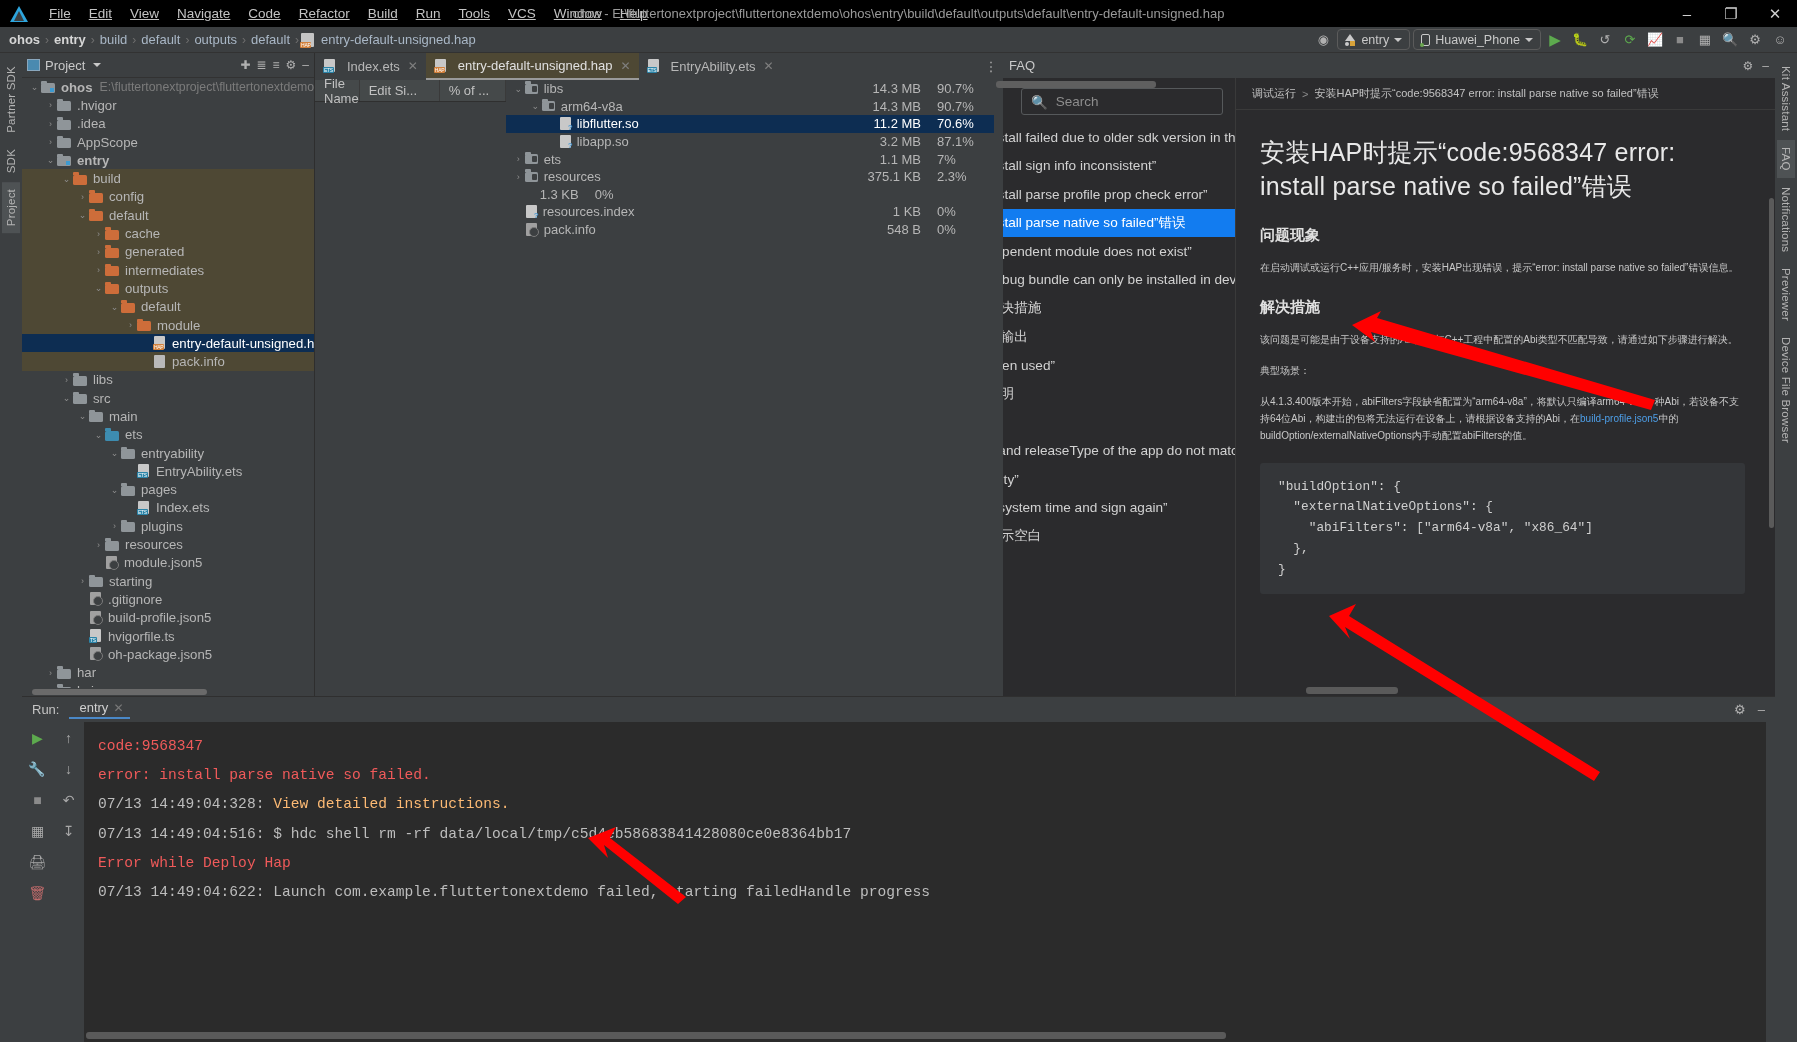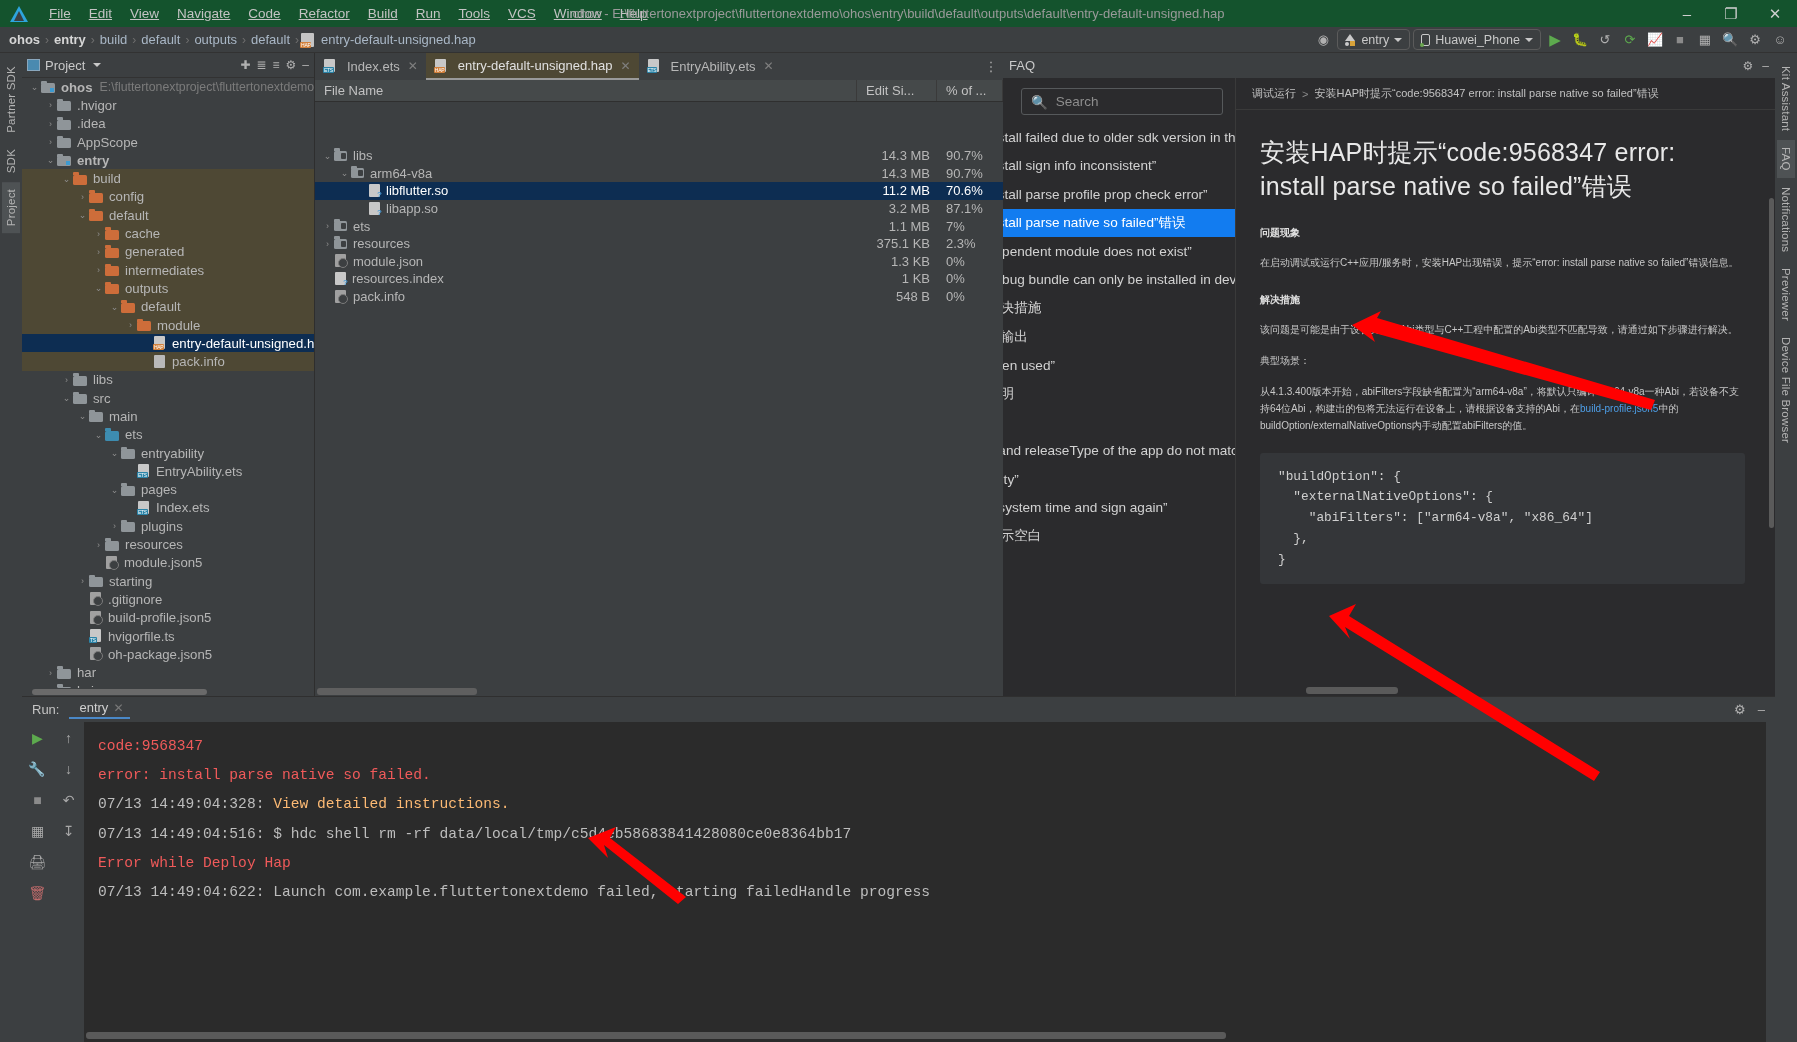--- a/index.html
+++ b/index.html
@@ -9,21 +9,21 @@
     font-family: "Liberation Sans", sans-serif;
     overflow: hidden;
     color: #bbbbbb;
     font-size: 13px;
     -webkit-font-smoothing: antialiased;
   }
   .app { position: relative; width: 1797px; height: 1042px; display: flex; flex-direction: column; }
 
   
   .menubar {
-    height: 27px; background: #14532d; display: flex; align-items: center;
+    height: 27px; background: #000000; display: flex; align-items: center;
     flex: 0 0 27px; position: relative;
   }
   .logo-ide { width: 18px; height: 18px; margin: 0 12px 0 10px; position: relative; }
   .logo-ide .tri {
     position:absolute; left:0; top:1px; width:0; height:0;
     border-left: 9px solid transparent; border-right: 9px solid transparent;
     border-bottom: 16px solid #2ea5dd;
   }
   .logo-ide .tri2 {
     position:absolute; left:4px; top:6px; width:0; height:0;
@@ -158,21 +158,21 @@
   .editorarea { flex:1 1 auto; display:flex; flex-direction:column; min-width:0; background:#3c3f41; }
   .tabsrow { height:27px; flex:0 0 27px; display:flex; align-items:stretch; background:#3c3f41; }
   .etab {
     display:flex;align-items:center;gap:5px;padding:0 8px;font-size:13px;color:#b7b7b7;
     border-bottom:1px solid transparent; white-space:nowrap;
   }
   .etab.active { background:#4e4834; color:#e0e0e0; border-bottom:2px solid #9a9a9a;}
   .etab .x { color:#808080; font-size:12px; margin-left:3px;}
   .tabs-more { margin-left:auto; width:24px; display:flex;align-items:center;justify-content:center;color:#b0b0b0;}
 
-  .haptable { flex:1 1 auto; display:flex; flex-direction:column; min-height:0; background:#3c3f41;gap:45px; }
+  .haptable { flex:1 1 auto; display:flex; flex-direction:row; min-height:0; background:#3c3f41; }
   .hdrrow { display:flex; height:22px; flex:0 0 22px; background:#45494a; border-bottom:1px solid #2f2f2f;}
   .hdrcell { font-size:13px; color:#c2c2c2; display:flex;align-items:center; padding-left:9px; border-right:1px solid #3a3a3a;}
   .c-name{flex:1 1 auto;}
   .c-size{width:80px;flex:0 0 80px;}
   .c-pct{width:66px;flex:0 0 66px;}
   .hrow { display:flex; height:17.6px; align-items:center; font-size:13px; color:#b6b6b6; }
   .hrow.sel{ background:#0d2d52; color:#fff; }
   .hrow .n{flex:1 1 auto;display:flex;align-items:center;padding-left:6px;white-space:nowrap;min-width:0;}
   .hrow .s{width:80px;flex:0 0 80px;text-align:right;padding-right:7px;}
   .hrow .p{width:66px;flex:0 0 66px;padding-left:9px;}
@@ -203,21 +203,21 @@
     height:28.5px;display:flex;align-items:center;padding-left:0px;font-size:13.6px;
     color:#d2d2d2;white-space:nowrap;margin-left:-16px;
   }
   .faq-item.sel{background:#127cf0;color:#fff;}
   .faq-gap{height:28.5px;}
   .faqcontent{flex:1 1 auto;display:flex;flex-direction:column;min-width:0;background:#2b2b2d;position:relative;}
   .bread{height:32px;flex:0 0 32px;display:flex;align-items:center;padding-left:16px;color:#c2c2c2;font-size:11px;white-space:nowrap;overflow:hidden;border-bottom:1px solid #3a3a3a;}
   .bread .sep{color:#8b8b8b;padding:0 6px;}
   .faqdoc{flex:1 1 auto;padding:26px 30px 0 24px;overflow:hidden;min-width:0;}
   .faqdoc h1{font-size:25px;font-weight:normal;color:#e8e8e8;line-height:1.35;letter-spacing:0.2px;}
-  .faqdoc h3{font-size:10px;color:#e0e0e0;margin-top:22px;margin-bottom:4px;font-weight:bold;}
+  .faqdoc h3{font-size:15px;color:#e0e0e0;margin-top:22px;margin-bottom:4px;font-weight:bold;}
   .faqdoc p{font-size:10px;color:#c8c8c8;line-height:1.72;margin-top:14px;}
   .faqdoc a.lnk{color:#4e9fe8;text-decoration:none;}
   .codebox{
     background:#343639;border-radius:3px;margin-top:18px;padding:14px 18px;
     font-family:"Liberation Mono", monospace;font-size:12.8px;color:#cfcfcf;line-height:1.62;
     white-space:pre;
   }
   .faqscroll{position:absolute;right:1px;top:120px;width:5px;height:330px;background:#5a5a5a;border-radius:3px;}
   .hsb{position:absolute;left:70px;bottom:2px;height:7px;width:92px;background:#5a5a5a;border-radius:3px;}
 
@@ -686,27 +686,20 @@
                     <span class="arw">›</span>
                     <span class="zfold">
                       <i></i>
                     </span>
                     <span>resources</span>
                   </span>
                   <span class="s">375.1 KB</span>
                   <span class="p">2.3%</span>
                 </div>
                 <div class="hrow">
-                  <span class="n" style="padding-left:6px">
-                    <span class="arw"></span>
-                    <span class="fileico json5">
-                      <span class="pg"></span>
-                    </span>
-                    <span>module.json</span>
-                  </span>
                   <span class="s">1.3 KB</span>
                   <span class="p">0%</span>
                 </div>
                 <div class="hrow">
                   <span class="n" style="padding-left:6px">
                     <span class="arw"></span>
                     <span class="soico">
                       <span class="pg"></span>
                     </span>
                     <span>resources.index</span>

